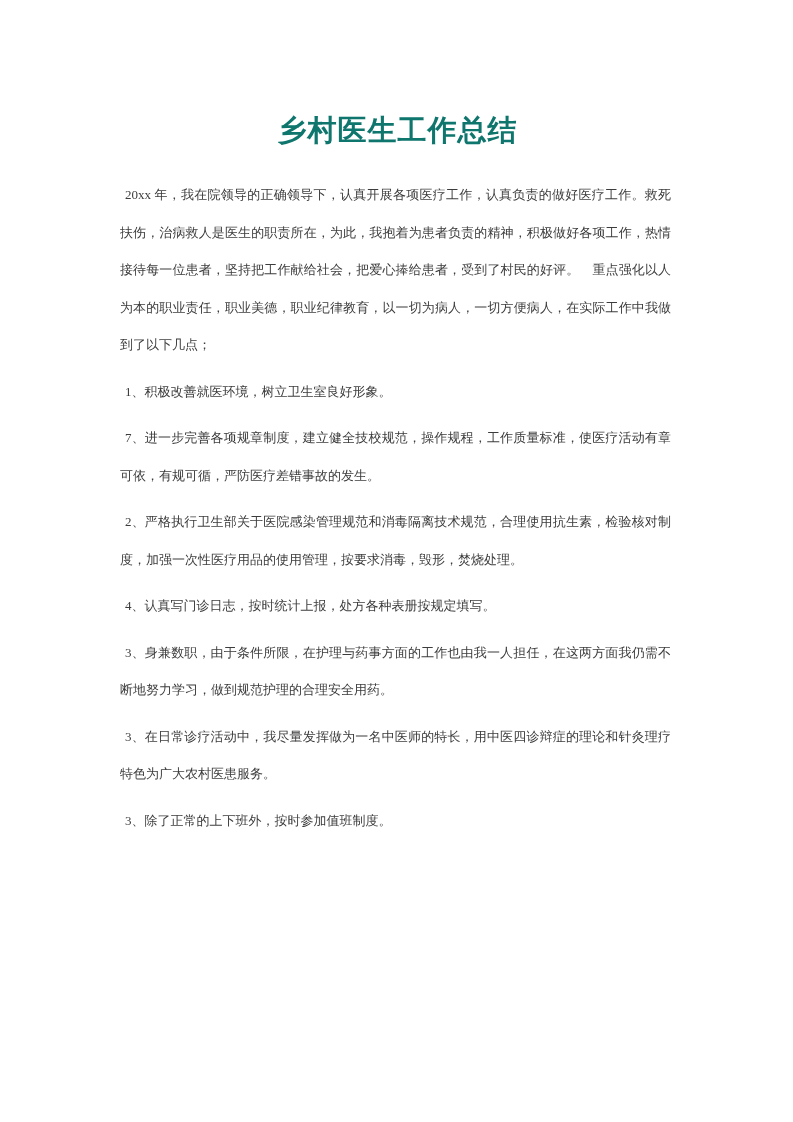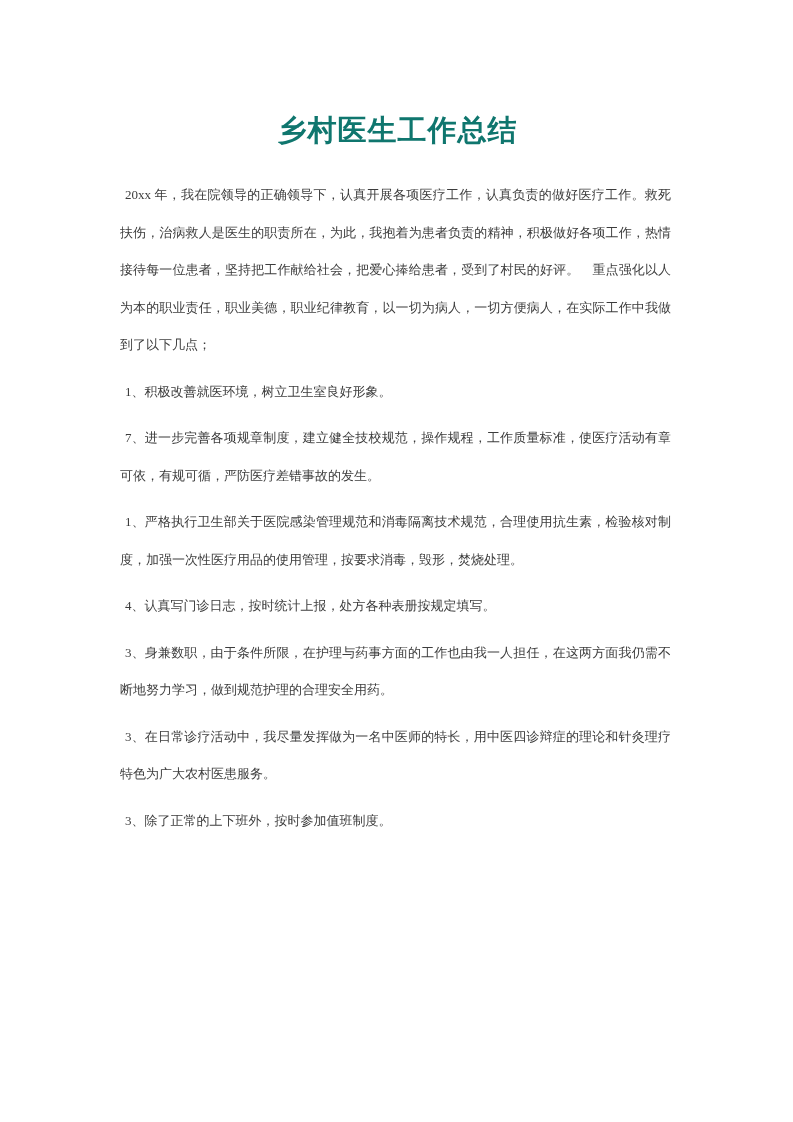--- a/index.html
+++ b/index.html
@@ -44,21 +44,21 @@
 <div class="page">
   <div class="doc-content">
     <h1 class="doc-title">乡村医生工作总结</h1>
 
     <p class="doc-paragraph">20xx 年，我在院领导的正确领导下，认真开展各项医疗工作，认真负责的做好医疗工作。救死扶伤，治病救人是医生的职责所在，为此，我抱着为患者负责的精神，积极做好各项工作，热情接待每一位患者，坚持把工作献给社会，把爱心捧给患者，受到了村民的好评。　重点强化以人为本的职业责任，职业美德，职业纪律教育，以一切为病人，一切方便病人，在实际工作中我做到了以下几点；</p>
 
     <p class="doc-paragraph">1、积极改善就医环境，树立卫生室良好形象。</p>
 
     <p class="doc-paragraph">7、进一步完善各项规章制度，建立健全技校规范，操作规程，工作质量标准，使医疗活动有章可依，有规可循，严防医疗差错事故的发生。</p>
 
-    <p class="doc-paragraph">1、严格执行卫生部关于医院感染管理规范和消毒隔离技术规范，合理使用抗生素，检验核对制度，加强一次性医疗用品的使用管理，按要求消毒，毁形，焚烧处理。</p>
+    <p class="doc-paragraph">2、严格执行卫生部关于医院感染管理规范和消毒隔离技术规范，合理使用抗生素，检验核对制度，加强一次性医疗用品的使用管理，按要求消毒，毁形，焚烧处理。</p>
 
     <p class="doc-paragraph">4、认真写门诊日志，按时统计上报，处方各种表册按规定填写。</p>
 
     <p class="doc-paragraph">3、身兼数职，由于条件所限，在护理与药事方面的工作也由我一人担任，在这两方面我仍需不断地努力学习，做到规范护理的合理安全用药。</p>
 
     <p class="doc-paragraph">3、在日常诊疗活动中，我尽量发挥做为一名中医师的特长，用中医四诊辩症的理论和针灸理疗特色为广大农村医患服务。</p>
 
     <p class="doc-paragraph">3、除了正常的上下班外，按时参加值班制度。</p>
   </div>
 </div>

